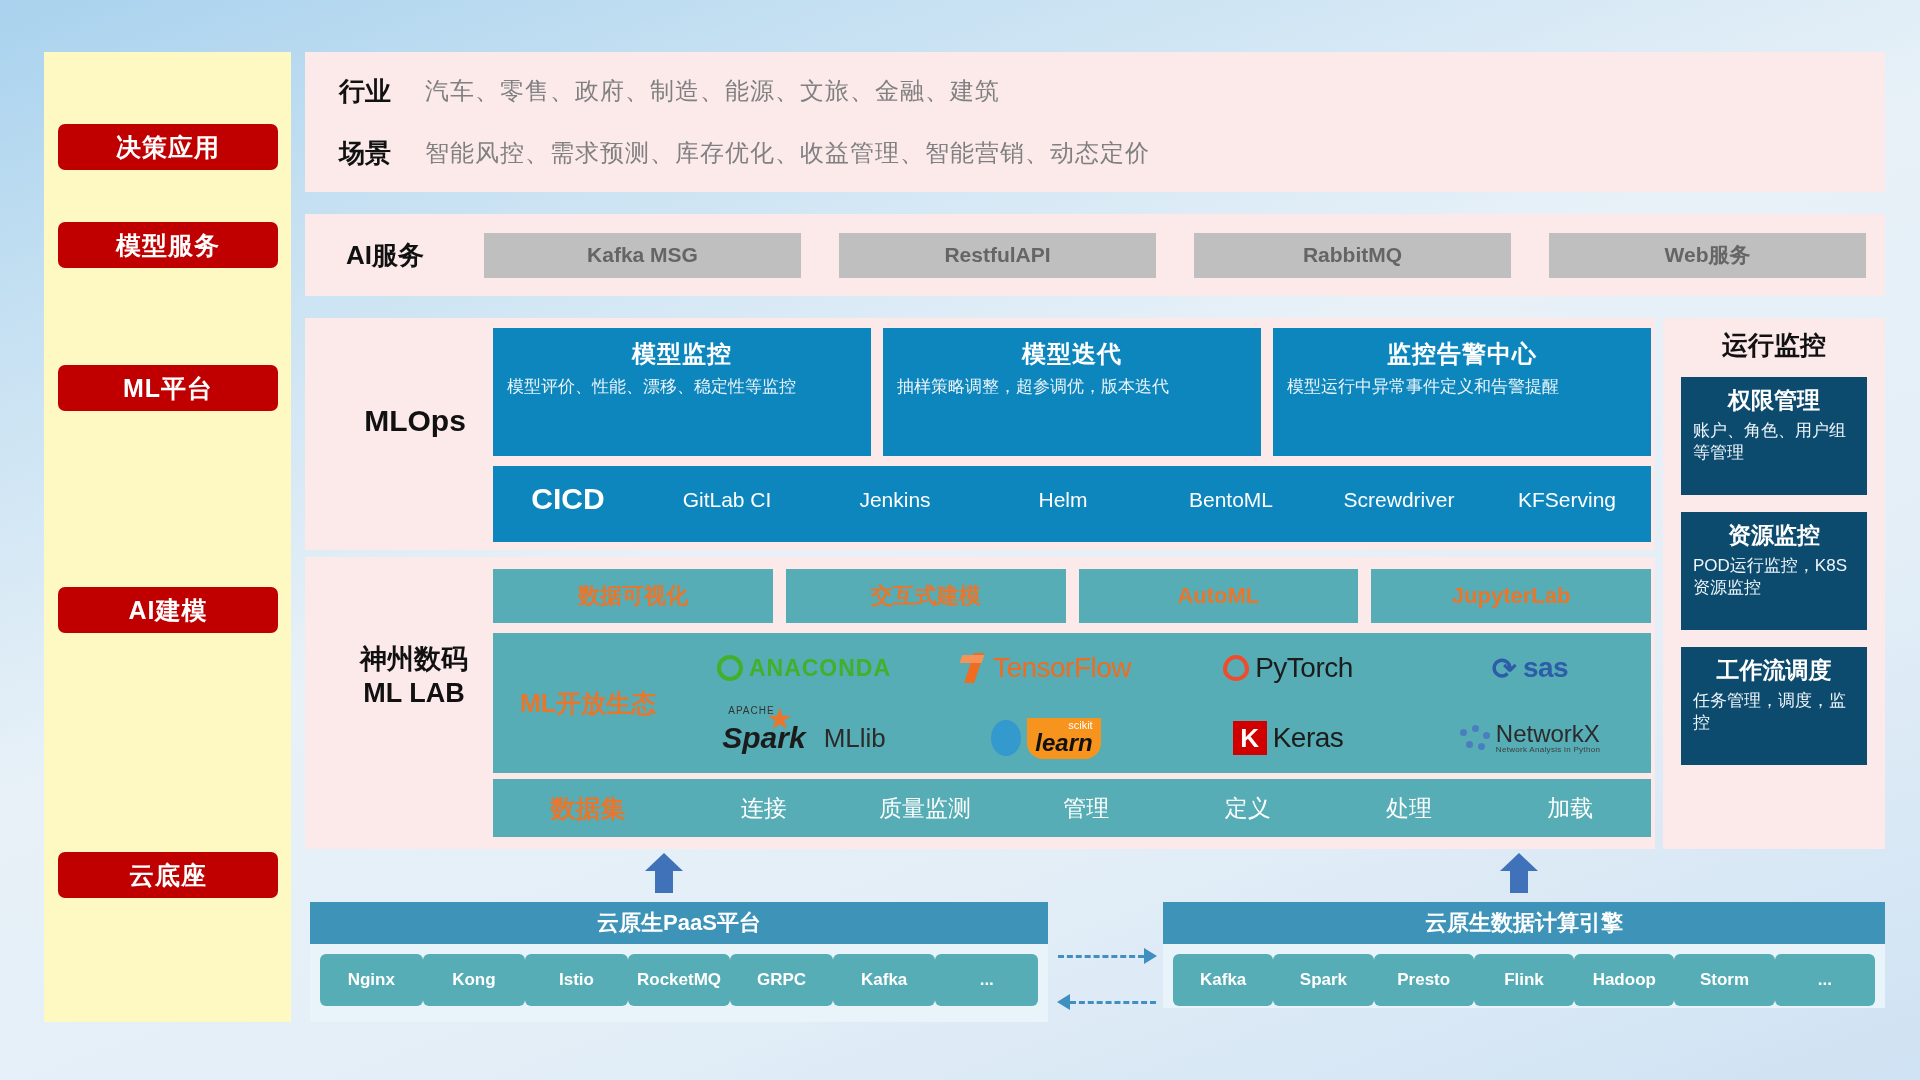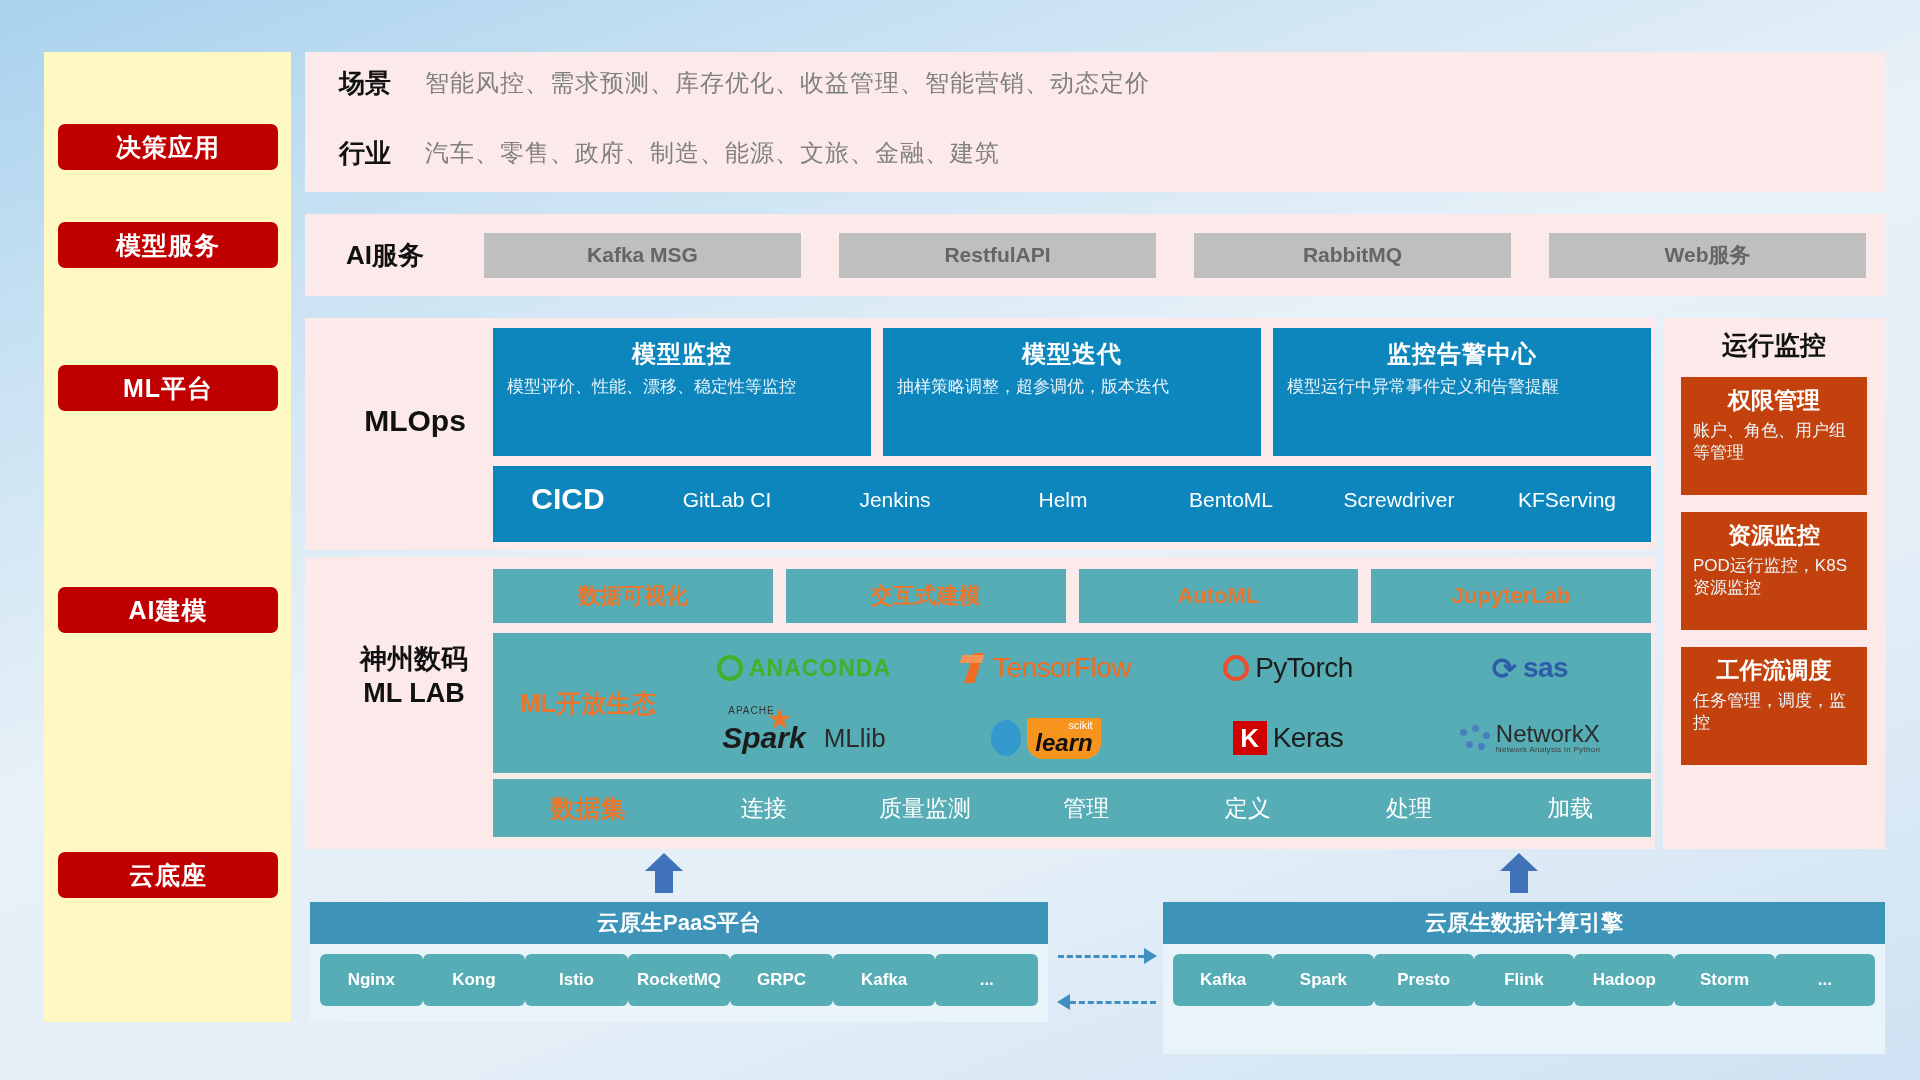--- a/index.html
+++ b/index.html
@@ -103,21 +103,21 @@
     flex:0 0 190px;text-align:center;color:#e8762c;font-weight:bold;font-size:25px;
   }
   .ds-item{flex:1;text-align:center;color:#fff;font-size:23px;}
 
   
   .rm-title{
     text-align:center;font-size:26px;font-weight:bold;color:#111;
     margin:10px 0 14px;
   }
   .rm-card{
-    background:#c2410c;margin:0 18px 17px;box-sizing:border-box;
+    background:#0c4a6e;margin:0 18px 17px;box-sizing:border-box;
     padding:8px 12px 20px;color:#fff;
   }
   .rm-card h5{
     margin:0 0 4px;text-align:center;font-size:23px;font-weight:bold;
   }
   .rm-card p{margin:0;font-size:17px;line-height:1.3;color:#eef6fa;}
 
   
   .cloud-box{position:absolute;background:#e8f4fa;}
   .cloud-hdr{
@@ -175,27 +175,27 @@
 
   <div class="rail">
     <div class="rail-chip" style="top:72px">决策应用</div>
     <div class="rail-chip" style="top:170px">模型服务</div>
     <div class="rail-chip" style="top:313px">ML平台</div>
     <div class="rail-chip" style="top:535px">AI建模</div>
     <div class="rail-chip" style="top:800px">云底座</div>
   </div>
 
   <div class="band" style="left:305px;top:52px;width:1580px;height:140px;">
+    <div class="hdr-row" style="height:70px;padding-top:8px;box-sizing:border-box;">
+      <div class="hdr-key">行业</div>
+      <div class="hdr-val">汽车、零售、政府、制造、能源、文旅、金融、建筑</div>
+    </div>
     <div class="hdr-row" style="height:62px;">
       <div class="hdr-key">场景</div>
       <div class="hdr-val">智能风控、需求预测、库存优化、收益管理、智能营销、动态定价</div>
-    </div>
-    <div class="hdr-row" style="height:70px;padding-top:8px;box-sizing:border-box;">
-      <div class="hdr-key">行业</div>
-      <div class="hdr-val">汽车、零售、政府、制造、能源、文旅、金融、建筑</div>
     </div>
   </div>
 
   <div class="band" style="left:305px;top:214px;width:1580px;height:82px;display:flex;align-items:center;">
     <div class="ai-label">AI服务</div>
     <div class="ai-chip">Kafka MSG</div>
     <div class="ai-chip">RestfulAPI</div>
     <div class="ai-chip">RabbitMQ</div>
     <div class="ai-chip">Web服务</div>
   </div>
@@ -348,21 +348,21 @@
       <div class="cloud-chip">Nginx</div>
       <div class="cloud-chip">Kong</div>
       <div class="cloud-chip">Istio</div>
       <div class="cloud-chip">RocketMQ</div>
       <div class="cloud-chip">GRPC</div>
       <div class="cloud-chip">Kafka</div>
       <div class="cloud-chip">...</div>
     </div>
   </div>
 
-  <div class="cloud-box" style="left:1163px;top:902px;width:722px;height:152px;">
+  <div class="cloud-box" style="left:1163px;top:902px;width:722px;height:106px;">
     <div class="cloud-hdr">云原生数据计算引擎</div>
     <div class="cloud-chips">
       <div class="cloud-chip">Kafka</div>
       <div class="cloud-chip">Spark</div>
       <div class="cloud-chip">Presto</div>
       <div class="cloud-chip">Flink</div>
       <div class="cloud-chip">Hadoop</div>
       <div class="cloud-chip">Storm</div>
       <div class="cloud-chip">...</div>
     </div>

